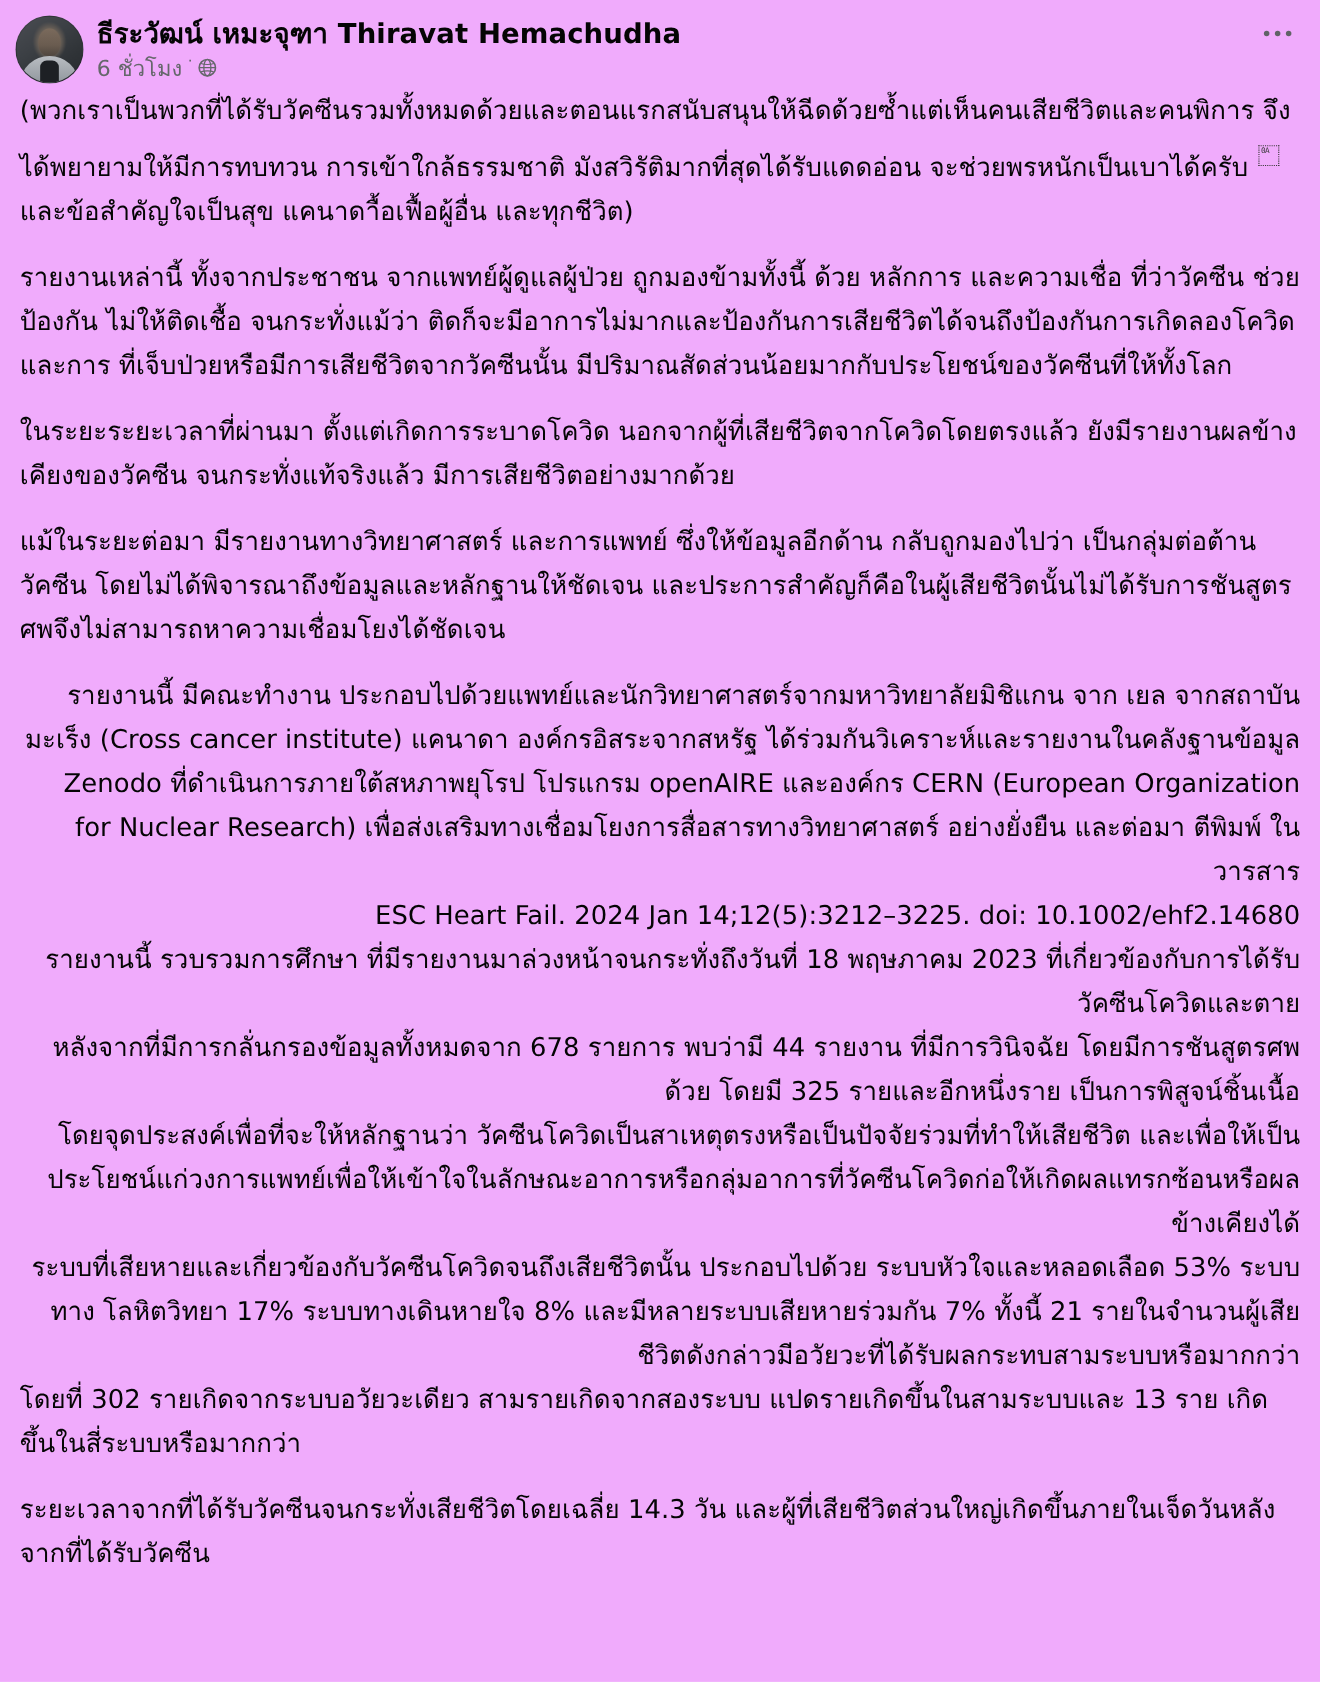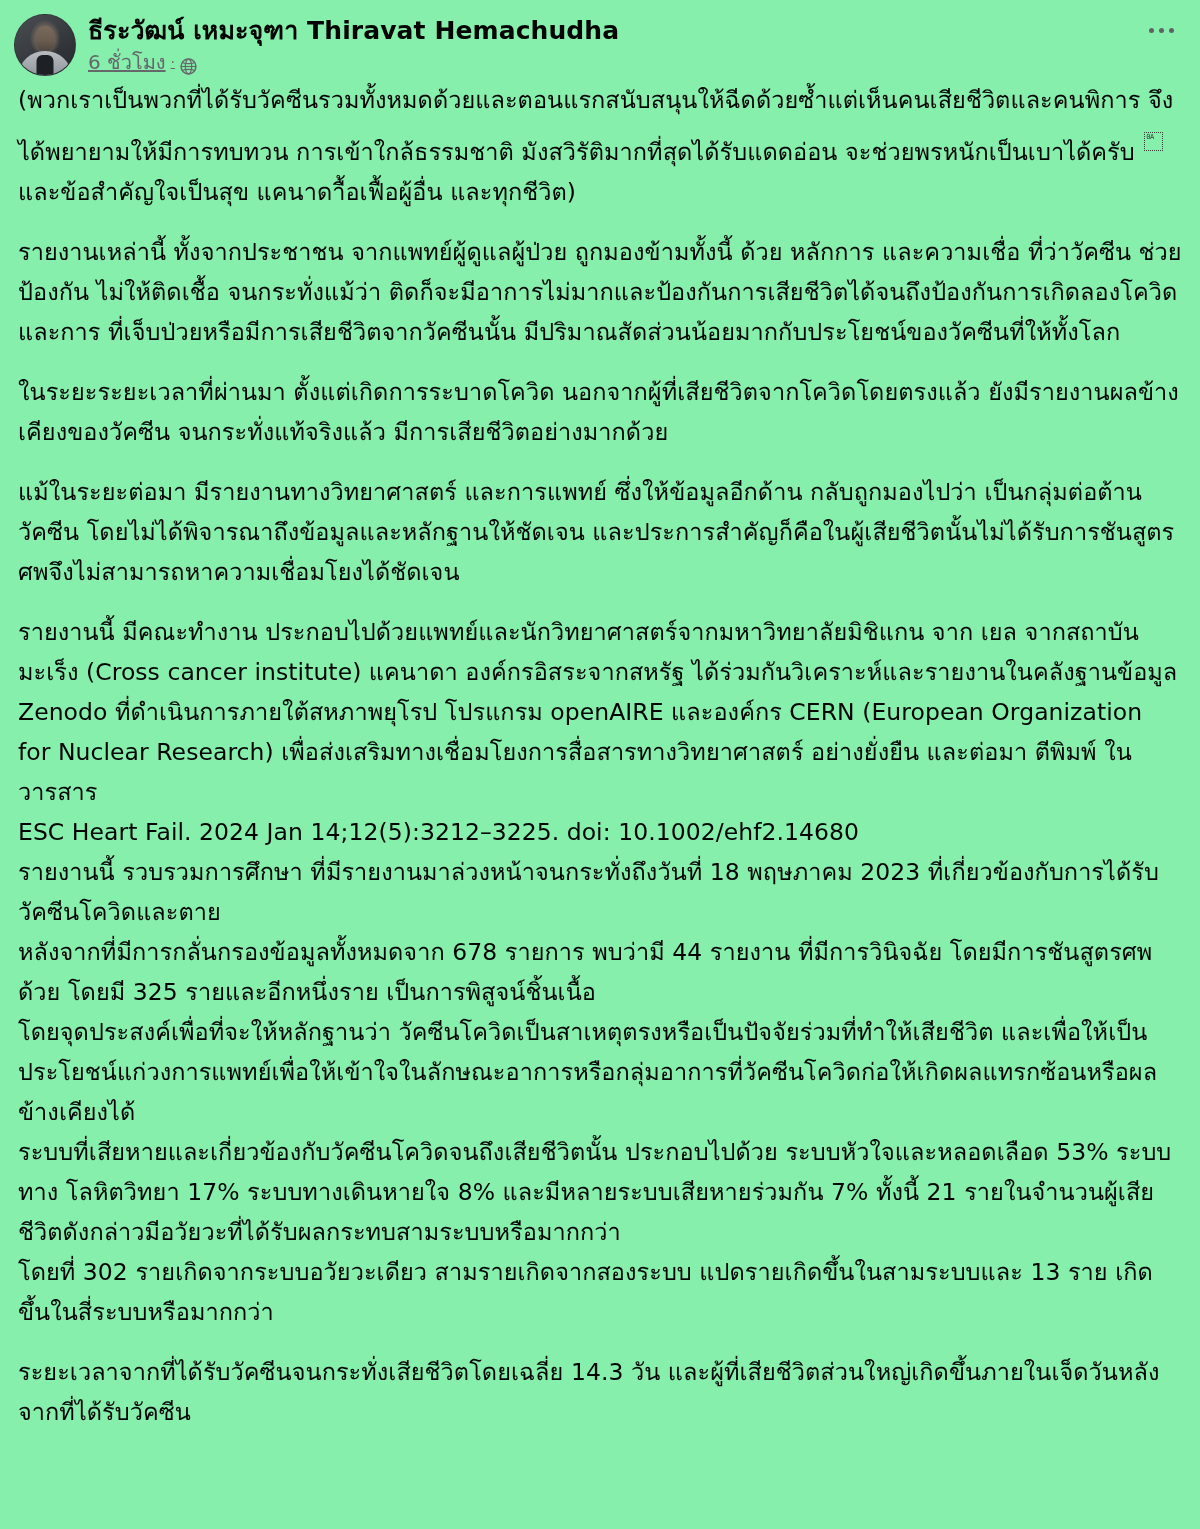--- a/index.html
+++ b/index.html
@@ -12,21 +12,21 @@
     height: 1529px;
     font-family: "DejaVu Sans", "Liberation Sans", sans-serif;
     color: #050505;
     overflow: hidden;
     position: relative;
   }
 
   .post {
     width: 1200px;
     height: 1529px;
-    background: #86efac;
+    background: #f0abfc;
     box-sizing: border-box;
     position: relative;
   }
 
   
   .post-header {
     display: flex;
     align-items: flex-start;
     padding: 8px 16px 4px 14px;
     position: relative;
@@ -95,26 +95,24 @@
     font-size: 25px;
     line-height: 30px;
     font-weight: 700;
     color: #050505;
     letter-spacing: 0.1px;
     white-space: nowrap;
   }
 
   .post-meta {
     display: flex;
-    align-items: center;
     font-size: 20px;
     line-height: 26px;
     color: #65676b;
     margin-top: 3px;
-    text-decoration: underline;
   }
   .meta-dot {
     margin: 0 5px;
     font-size: 14px;
     color: #65676b;
     line-height: 1;
   }
   .globe-icon {
     width: 17px;
     height: 17px;
@@ -150,20 +148,21 @@
   .para {
     font-size: 23.5px;
     line-height: 40px;
     color: #050505;
     margin: 0 0 20px 0;
     letter-spacing: 0.05px;
     word-break: normal;
   }
   .para.tight {
     margin-bottom: 0;
+    text-align: right;
   }
   .para.first {
     margin-top: 10px;
   }
 
   .tofu {
     display: inline-block;
     width: 19px;
     height: 19px;
     border: 1px dotted #3a3a3a;

